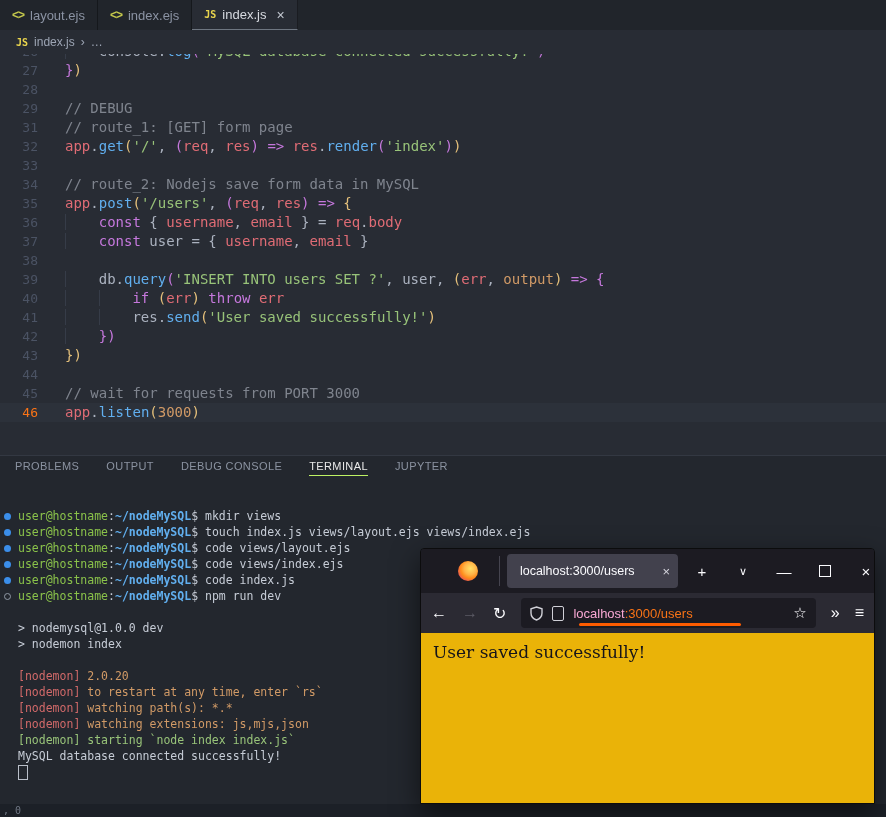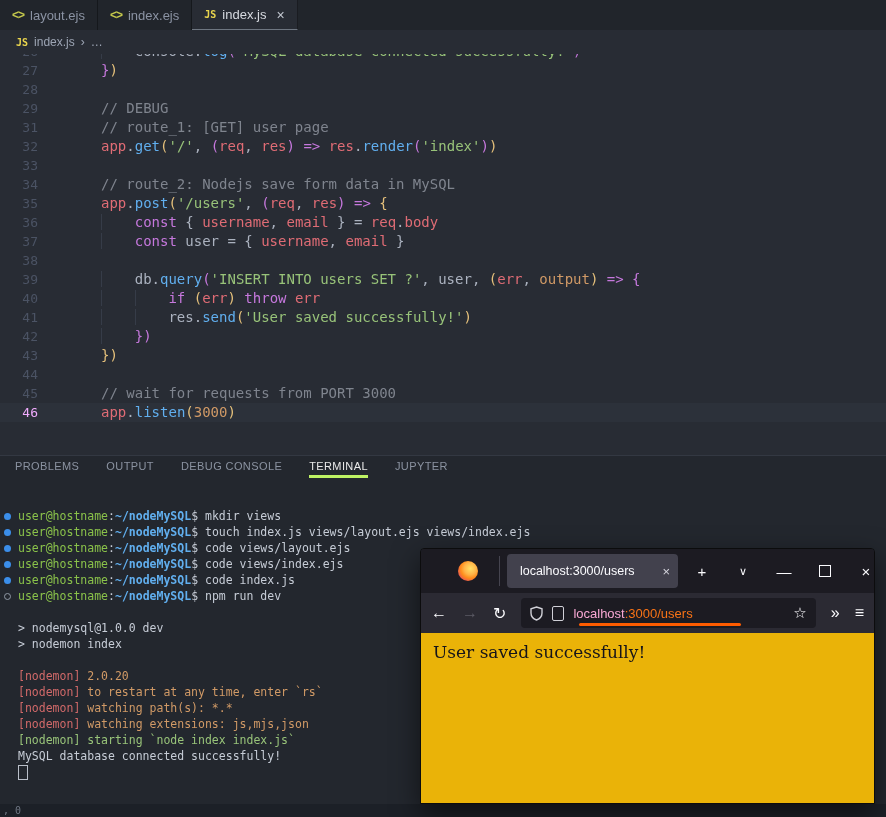--- a/index.html
+++ b/index.html
@@ -11,35 +11,35 @@
   .etab.active{background:#282c34;color:#d7dae0;border-bottom:1px solid #6e7681;}
   .icon-ejs{color:#c5c94c;font-weight:bold;font-size:12px;letter-spacing:-1px;}
   .icon-js{color:#e8d44d;font-weight:bold;font-size:10px;font-family:"DejaVu Sans Mono",monospace;}
   .tab-close{color:#c2c7d0;font-size:14px;margin-left:4px;}
   
   .breadcrumb{height:24px;background:#282c34;display:flex;align-items:center;gap:6px;
     padding-left:16px;font-size:12px;color:#9da5b4;}
   
   .editor{height:401px;overflow:hidden;font-family:"DejaVu Sans Mono",monospace;
     font-size:14px;line-height:19px;}
-  .eline{display:flex;height:19px;white-space:pre;gap:36px;}
+  .eline{display:flex;height:19px;white-space:pre;}
   .eline:first-child{margin-top:-12px;}
   .eline.current{background:#2c313a;}
   .lnum{width:38px;flex:none;text-align:right;color:#4b5364;font-size:13px;}
-  .eline.current .lnum{color:#f0abfc;}
+  .eline.current .lnum{color:#f97316;}
   .lcode{padding-left:27px;}
   .tk-def{color:#abb2bf}.tk-kw{color:#c678dd}.tk-fn{color:#61afef}.tk-str{color:#98c379}
   .tk-red{color:#e06c75}.tk-or{color:#d19a66}.tk-cmt{color:#7f848e}
   .tk-b1{color:#e5c07b}.tk-b2{color:#c678dd}
   .tk-ws{box-shadow:inset 1px 0 0 #363c48;}
   
   .panel{height:349px;background:#23272e;border-top:1px solid #333842;}
   .panel-tabs{height:34px;display:flex;align-items:flex-start;gap:27px;padding:0 15px;}
   .ptab{font-size:11px;letter-spacing:.4px;color:#8b93a1;padding:4px 0 3px 0;cursor:pointer;}
-  .ptab.active{color:#e9e9e9;border-bottom:3px solid #bef264;}
+  .ptab.active{color:#e9e9e9;border-bottom:1px solid #bef264;}
   .term{padding:18px 0 0 4px;font-family:"DejaVu Sans Mono",monospace;font-size:11.5px;}
   .tline{height:16px;display:flex;align-items:center;white-space:pre;color:#c6ccd6;}
   .bullet{width:12px;height:16px;flex:none;display:flex;align-items:center;margin-right:2px;}
   .bullet i{display:block;width:7px;height:7px;border-radius:50%;}
   .bullet.filled i{background:#3b8eea;}
   .bullet.hollow i{border:1px solid #9099a5;width:5px;height:5px;}
   .tk-tg{color:#8ac24a;font-weight:normal}.tk-tb{color:#61afef;font-weight:bold}
   .tk-tw{color:#c6ccd6}.tk-tred{color:#d16969}.tk-tor{color:#d19a66}.tk-tgr{color:#98c379}
   .tk-cur{display:inline-block;width:8px;height:13px;border:1px solid #b9bfc9;}
   
@@ -106,21 +106,21 @@
     <span>›</span>
     <span>…</span>
   </div>
 
   <div class="editor">
     <div>
         <div class="eline"><span class="lnum">26</span><span class="lcode"><span class="tk-ws">    </span><span class="tk-def">console</span><span class="tk-def">.</span><span class="tk-fn">log</span><span class="tk-b2">(</span><span class="tk-str">'MySQL database connected successfully!'</span><span class="tk-b2">)</span></span></div>
         <div class="eline"><span class="lnum">27</span><span class="lcode"><span class="tk-b2">}</span><span class="tk-b1">)</span></span></div>
         <div class="eline"><span class="lnum">28</span><span class="lcode"></span></div>
         <div class="eline"><span class="lnum">29</span><span class="lcode"><span class="tk-cmt">// DEBUG</span></span></div>
-        <div class="eline"><span class="lnum">31</span><span class="lcode"><span class="tk-cmt">// route_1: [GET] user page</span></span></div>
+        <div class="eline"><span class="lnum">31</span><span class="lcode"><span class="tk-cmt">// route_1: [GET] form page</span></span></div>
         <div class="eline"><span class="lnum">32</span><span class="lcode"><span class="tk-red">app</span><span class="tk-def">.</span><span class="tk-fn">get</span><span class="tk-b1">(</span><span class="tk-str">'/'</span><span class="tk-def">, </span><span class="tk-b2">(</span><span class="tk-red">req</span><span class="tk-def">, </span><span class="tk-red">res</span><span class="tk-b2">)</span><span class="tk-def"> </span><span class="tk-kw">=&gt;</span><span class="tk-def"> </span><span class="tk-red">res</span><span class="tk-def">.</span><span class="tk-fn">render</span><span class="tk-b2">(</span><span class="tk-str">'index'</span><span class="tk-b2">)</span><span class="tk-b1">)</span></span></div>
         <div class="eline"><span class="lnum">33</span><span class="lcode"></span></div>
         <div class="eline"><span class="lnum">34</span><span class="lcode"><span class="tk-cmt">// route_2: Nodejs save form data in MySQL</span></span></div>
         <div class="eline"><span class="lnum">35</span><span class="lcode"><span class="tk-red">app</span><span class="tk-def">.</span><span class="tk-fn">post</span><span class="tk-b1">(</span><span class="tk-str">'/users'</span><span class="tk-def">, </span><span class="tk-b2">(</span><span class="tk-red">req</span><span class="tk-def">, </span><span class="tk-red">res</span><span class="tk-b2">)</span><span class="tk-def"> </span><span class="tk-kw">=&gt;</span><span class="tk-def"> </span><span class="tk-b1">{</span></span></div>
         <div class="eline"><span class="lnum">36</span><span class="lcode"><span class="tk-ws">    </span><span class="tk-kw">const</span><span class="tk-def"> { </span><span class="tk-red">username</span><span class="tk-def">, </span><span class="tk-red">email</span><span class="tk-def"> } = </span><span class="tk-red">req</span><span class="tk-def">.</span><span class="tk-red">body</span></span></div>
         <div class="eline"><span class="lnum">37</span><span class="lcode"><span class="tk-ws">    </span><span class="tk-kw">const</span><span class="tk-def"> user = { </span><span class="tk-red">username</span><span class="tk-def">, </span><span class="tk-red">email</span><span class="tk-def"> }</span></span></div>
         <div class="eline"><span class="lnum">38</span><span class="lcode"></span></div>
         <div class="eline"><span class="lnum">39</span><span class="lcode"><span class="tk-ws">    </span><span class="tk-def">db</span><span class="tk-def">.</span><span class="tk-fn">query</span><span class="tk-b2">(</span><span class="tk-str">'INSERT INTO users SET ?'</span><span class="tk-def">, user, </span><span class="tk-b1">(</span><span class="tk-red">err</span><span class="tk-def">, </span><span class="tk-or">output</span><span class="tk-b1">)</span><span class="tk-def"> </span><span class="tk-kw">=&gt;</span><span class="tk-def"> </span><span class="tk-b2">{</span></span></div>
         <div class="eline"><span class="lnum">40</span><span class="lcode"><span class="tk-ws">    </span><span class="tk-ws">    </span><span class="tk-kw">if</span><span class="tk-def"> </span><span class="tk-b1">(</span><span class="tk-red">err</span><span class="tk-b1">)</span><span class="tk-def"> </span><span class="tk-kw">throw</span><span class="tk-def"> </span><span class="tk-red">err</span></span></div>
         <div class="eline"><span class="lnum">41</span><span class="lcode"><span class="tk-ws">    </span><span class="tk-ws">    </span><span class="tk-def">res</span><span class="tk-def">.</span><span class="tk-fn">send</span><span class="tk-b1">(</span><span class="tk-str">'User saved successfully!'</span><span class="tk-b1">)</span></span></div>

